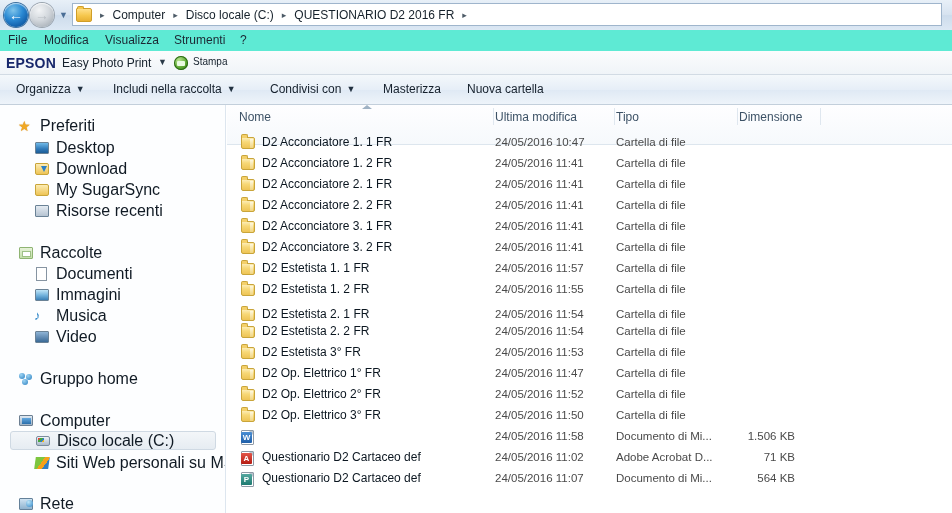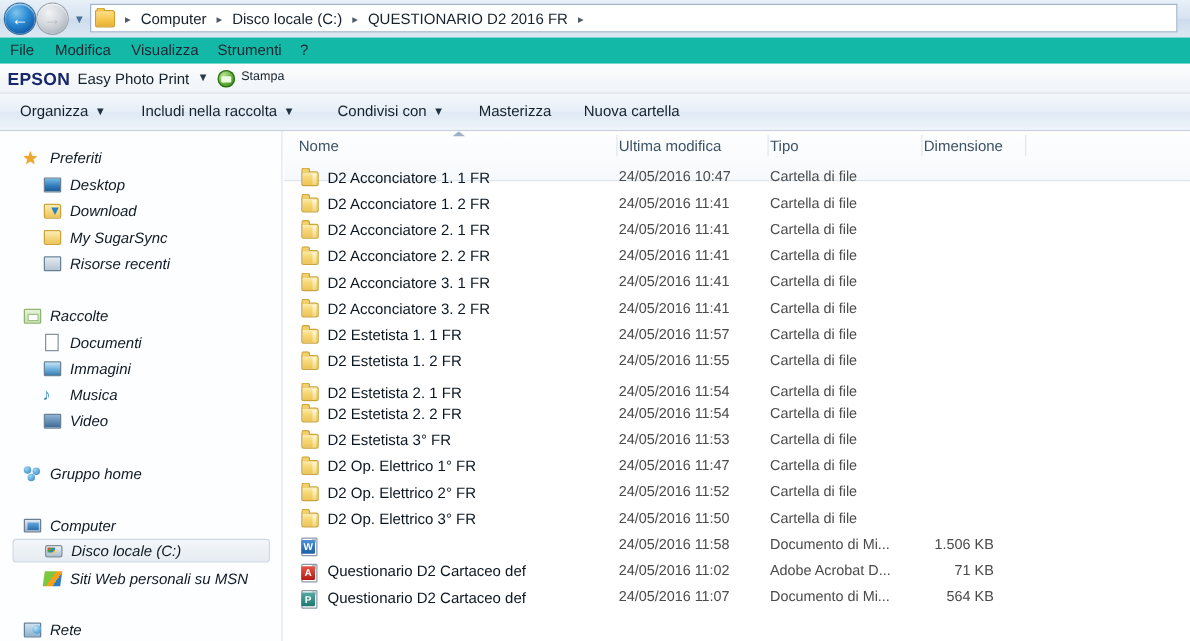--- a/index.html
+++ b/index.html
@@ -103,21 +103,21 @@
     color: #16212b;
     padding: 1px 2px;
     white-space: nowrap;
   }
 
   
   .menubar {
     position: absolute;
     left: 0; top: 30px;
     width: 952px; height: 21px;
-    background: #14b8a6;
+    background: #5eead4;
   }
   .menuitem {
     position: absolute;
     top: 3px;
     font-size: 12px;
     color: #1b2733;
     white-space: nowrap;
   }
 
   
@@ -208,23 +208,22 @@
   }
   .nav-row {
     position: absolute;
     left: 0;
     height: 19px;
     display: flex;
     align-items: center;
     white-space: nowrap;
   }
   .nav-row .nlabel {
-    font-size: 12px;
+    font-size: 16px;
     color: #101a24;
-    font-style: italic;
   }
   .nav-row.selected {
     background: linear-gradient(to bottom, #f3f6f9 0%, #e6ecf2 100%);
     border: 1px solid #cfd9e3;
     border-radius: 3px;
     box-sizing: border-box;
   }
   .nico {
     width: 16px; height: 16px;
     margin-right: 6px;

